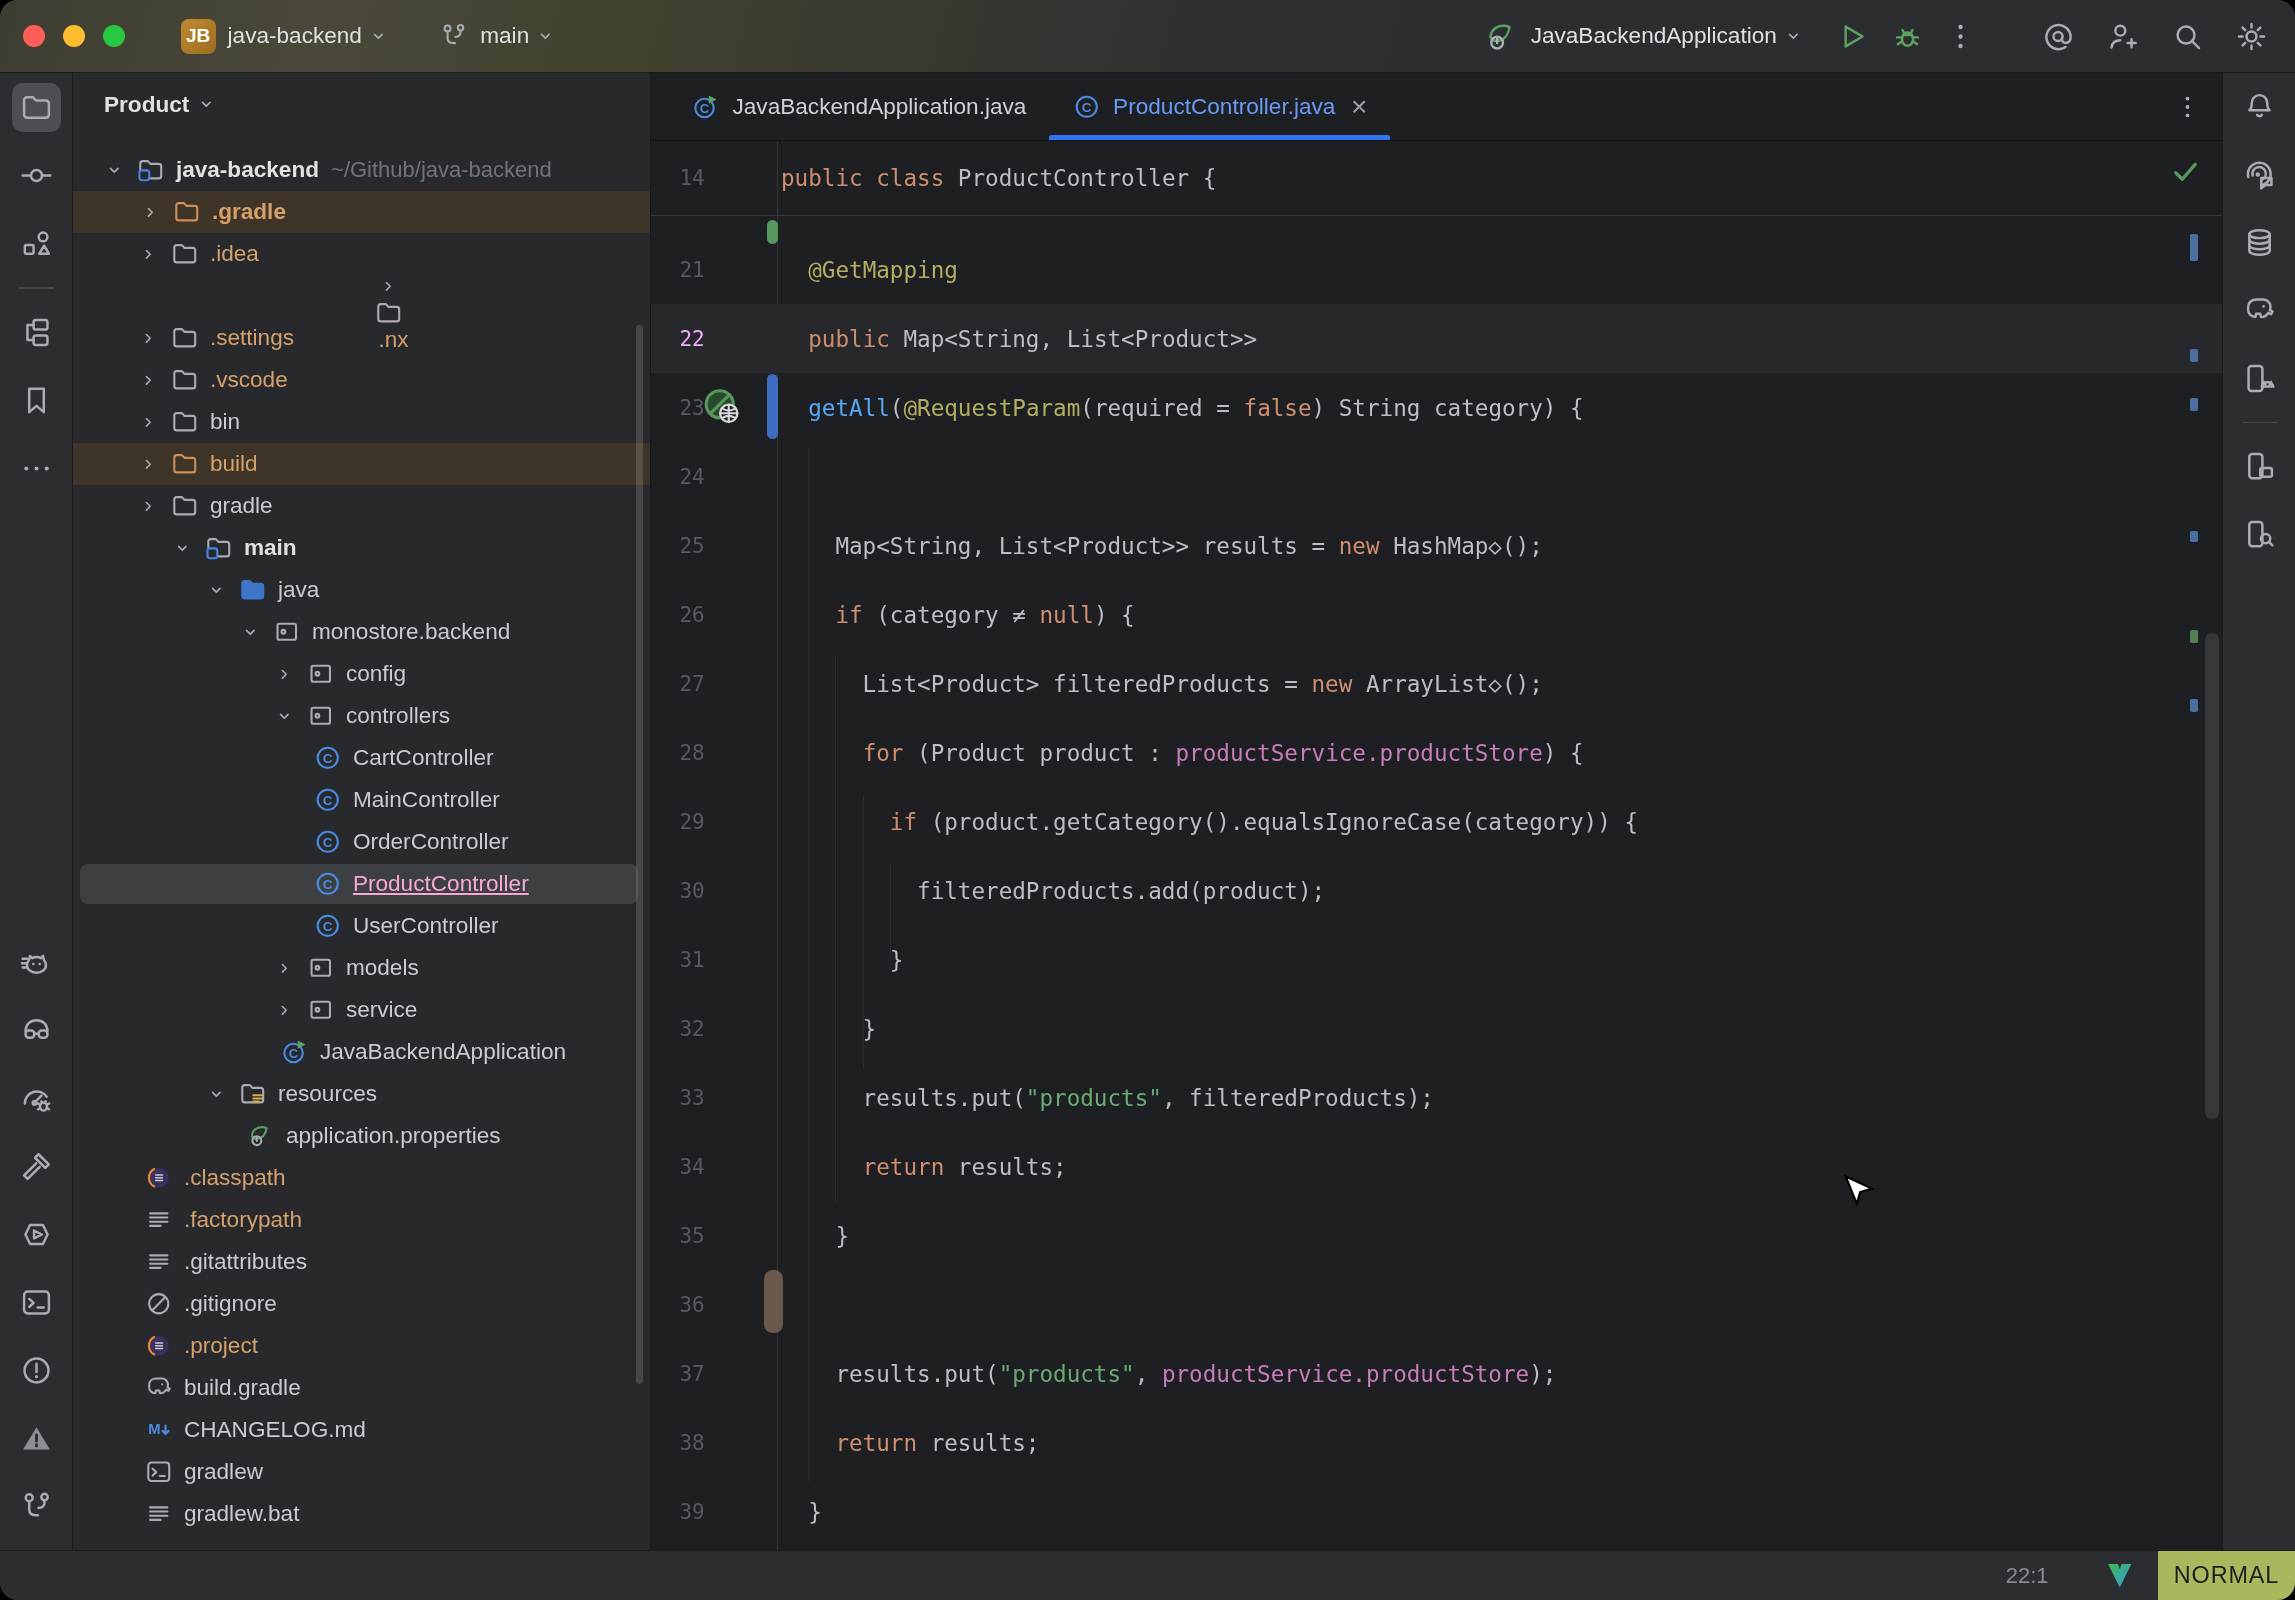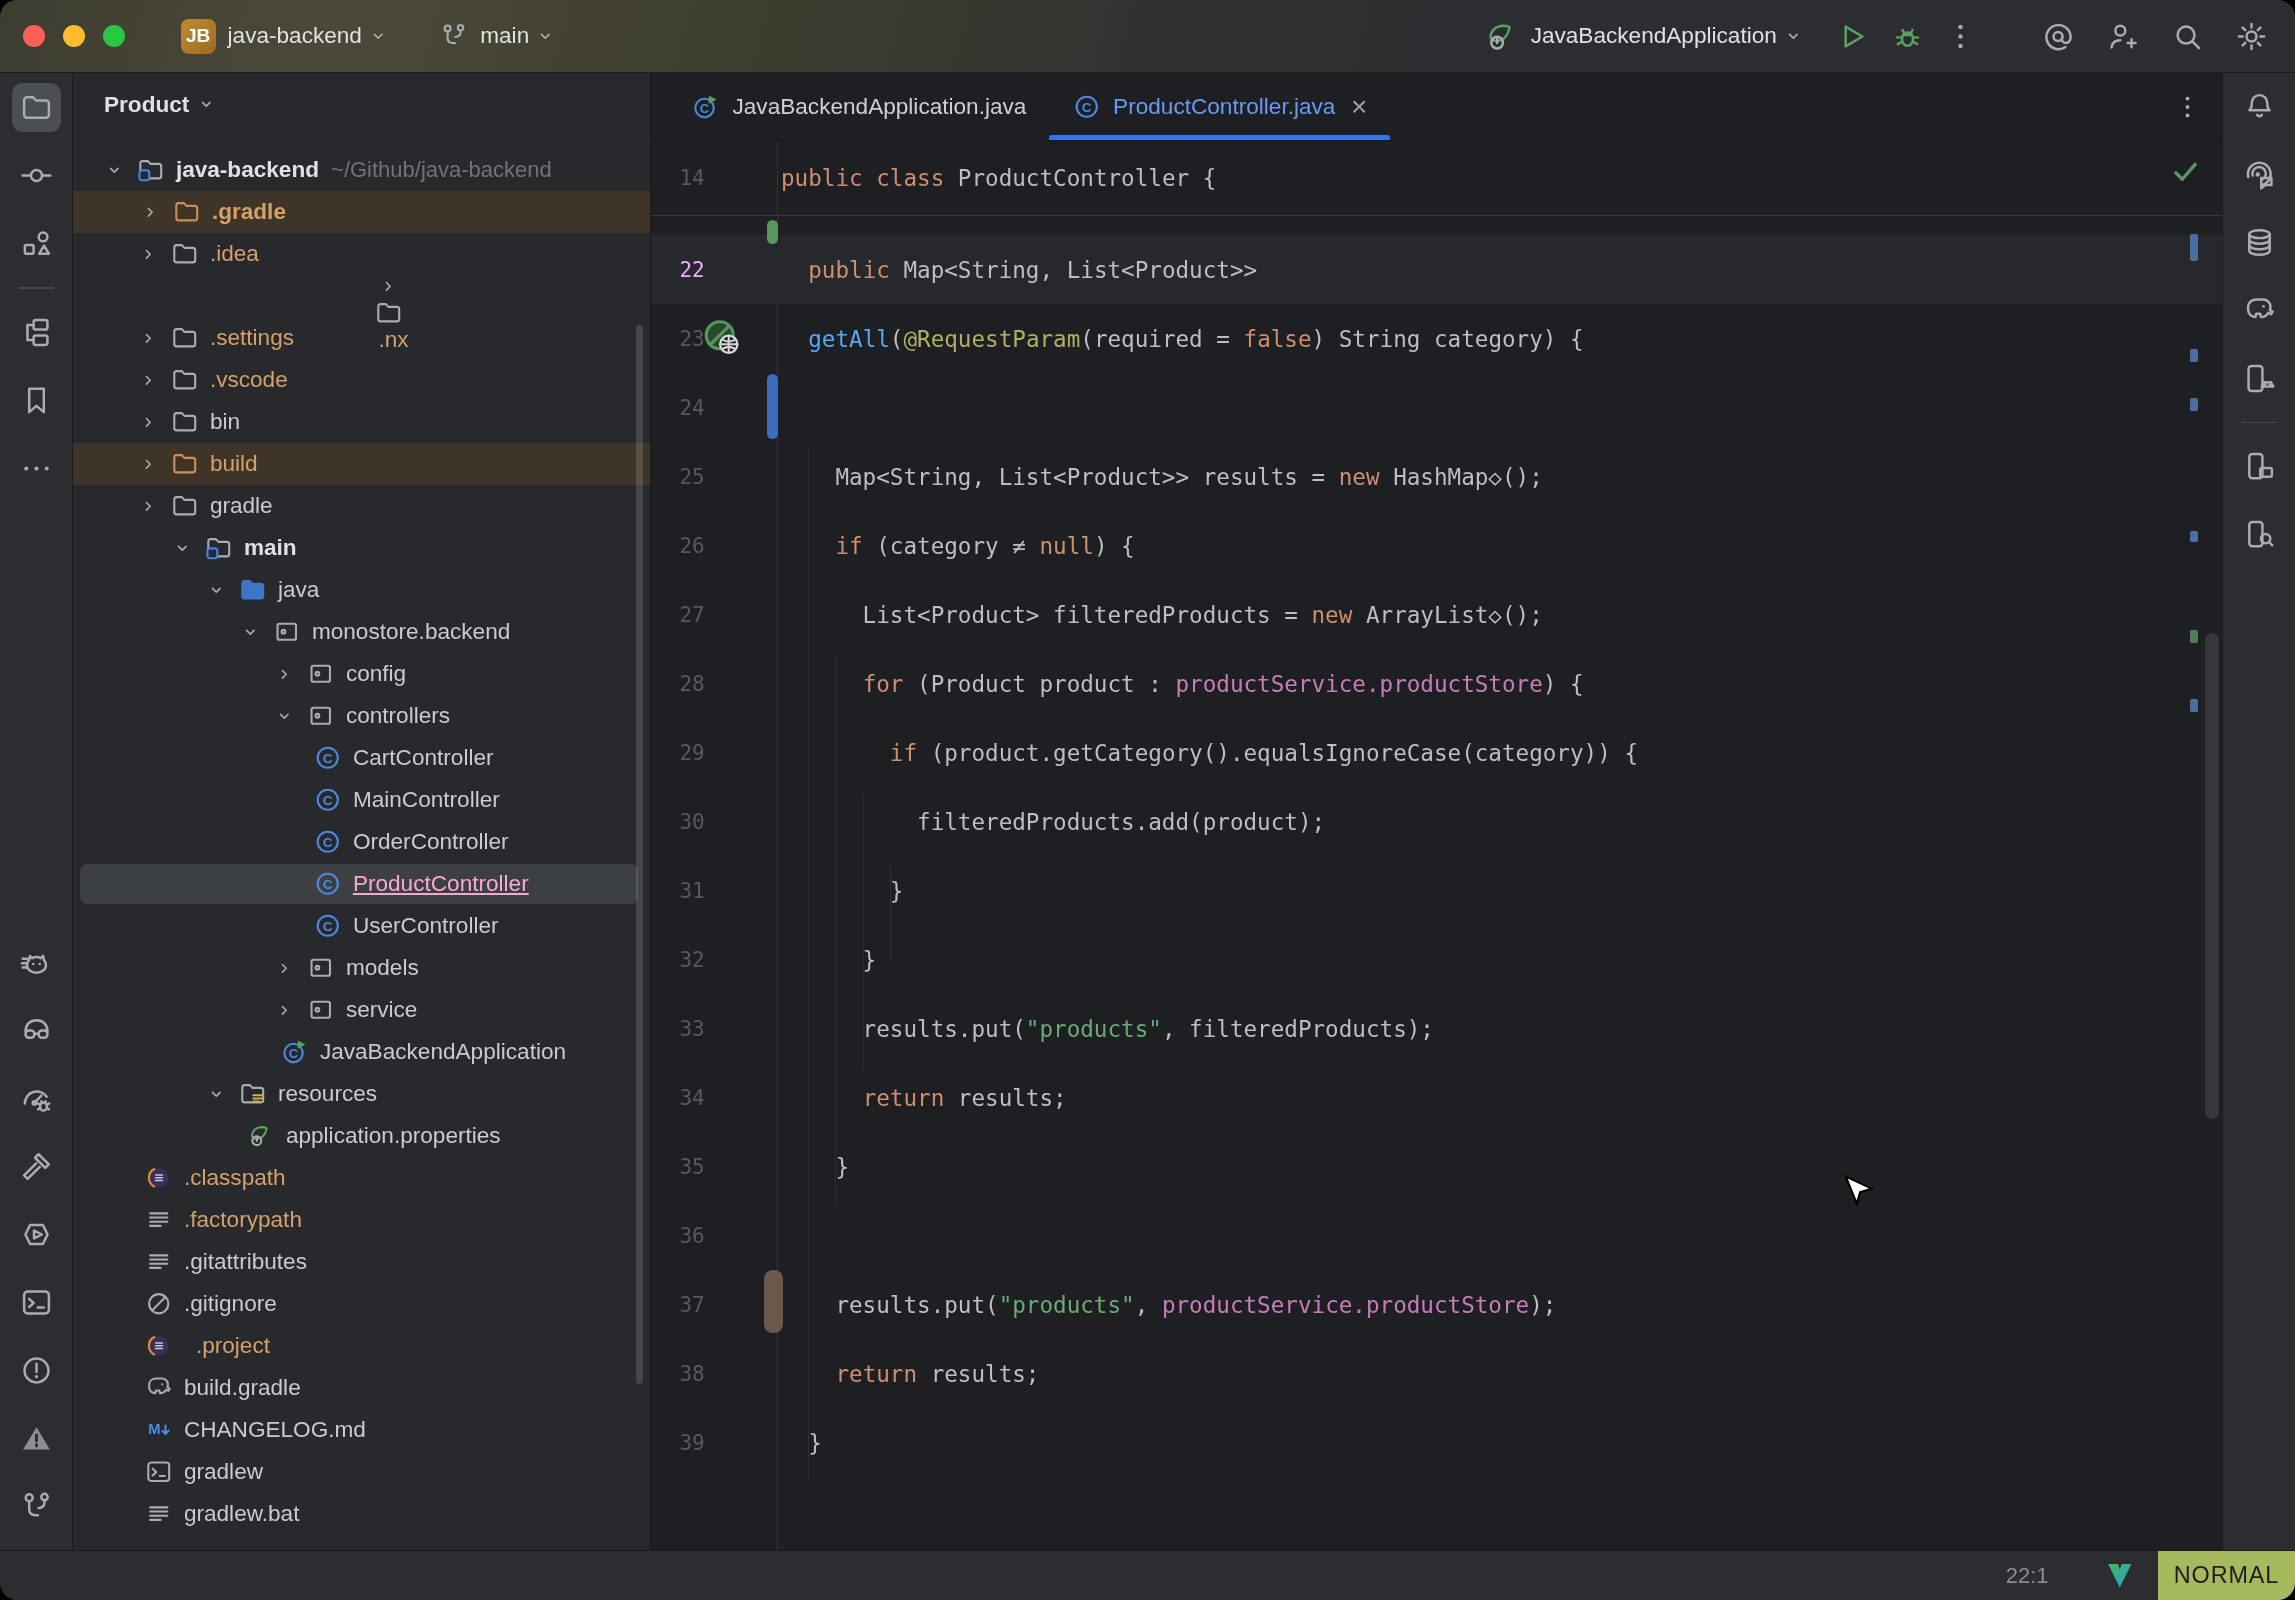--- a/index.html
+++ b/index.html
@@ -530,21 +530,21 @@
               </svg></span>
             <span class="t-label ">.gitattributes</span>
           </div>
           <div class="trow" style="padding-left: 71px;">
             <span class="t-ic"><svg viewBox="0 0 24 24" fill="none" stroke="#a9acb2" stroke-width="1.7" stroke-linecap="round" stroke-linejoin="round">
                 <circle cx="12" cy="12" r="7.8"></circle>
                 <path d="M6.8 17.2L17.2 6.8"></path>
               </svg></span>
             <span class="t-label ">.gitignore</span>
           </div>
-          <div class="trow" style="padding-left: 71px; gap: 12px;">
+          <div class="trow" style="padding-left: 71px;">
             <span class="t-ic"><svg viewBox="0 0 24 24" fill="none" stroke="#a9acb2" stroke-width="1.7" stroke-linecap="round" stroke-linejoin="round">
                 <circle cx="12" cy="12" r="8" fill="#39305e" stroke="none"></circle>
                 <path d="M8.3 4.9a8 8 0 0 0 0 14.2" stroke="#e8883a"></path>
                 <path d="M9.5 9.8h5.5M9.5 12h5.5M9.5 14.2h5.5" stroke="#c9cbd0" stroke-width="1.3"></path>
               </svg></span>
             <span class="t-label orange">.project</span>
           </div>
           <div class="trow" style="padding-left: 71px;">
             <span class="t-ic"><svg viewBox="0 0 24 24" fill="none" stroke="#a9acb2" stroke-width="1.7" stroke-linecap="round" stroke-linejoin="round">
                 <path d="M14.5 4.5c2.8 0 5 2.2 5 5 0 .8-.1 1.5-.4 2.2l1.9 1-1 1.8-2-.9c-1 1.7-2.8 2.9-5 2.9l-.5-2.2h-2.8l-.5 2.2c-2.8 0-5-2.2-5-5v-2c0-3 2.5-5 5.8-5z"></path>
@@ -603,20 +603,24 @@
       </div>
       <div id="sticky-line">
           <div class="cline" style="height: 74px;">
             <span class="lnum">14</span>
             <span class="ctext"><span class="tok-kw">public</span><span class="tok-pl"> </span><span class="tok-kw">class</span><span class="tok-pl"> ProductController {</span></span>
           </div>
           <div class="gutter-sep"></div>
         </div>
       <div id="code-area">
         <div class="gutter-sep"></div>
+      <div class="cline">
+            <span class="lnum">21</span>
+            <span class="ctext"><span class="tok-pl">  </span><span class="tok-ann">@GetMapping</span></span>
+          </div>
           <div class="cline caret-row">
             <span class="lnum bright">22</span>
             <span class="ctext"><span class="tok-pl">  </span><span class="tok-kw">public</span><span class="tok-pl"> Map&lt;String, List&lt;Product&gt;&gt;</span></span>
           </div>
           <div class="cline">
             <span class="lnum">23</span>
             <span class="endpoint-ic"><svg viewBox="0 0 24 24" fill="none" stroke="#a9acb2" stroke-width="1.7" stroke-linecap="round" stroke-linejoin="round">
                 <circle cx="10" cy="10" r="7.2" fill="#27492c" stroke="#57965c"></circle>
                 <path d="M5.5 14.5L14.5 5.5" stroke="#57965c"></path>
                 <circle cx="14.8" cy="14.8" r="4.6" fill="#1e1f22" stroke="#d5d7db" stroke-width="1.2"></circle>

